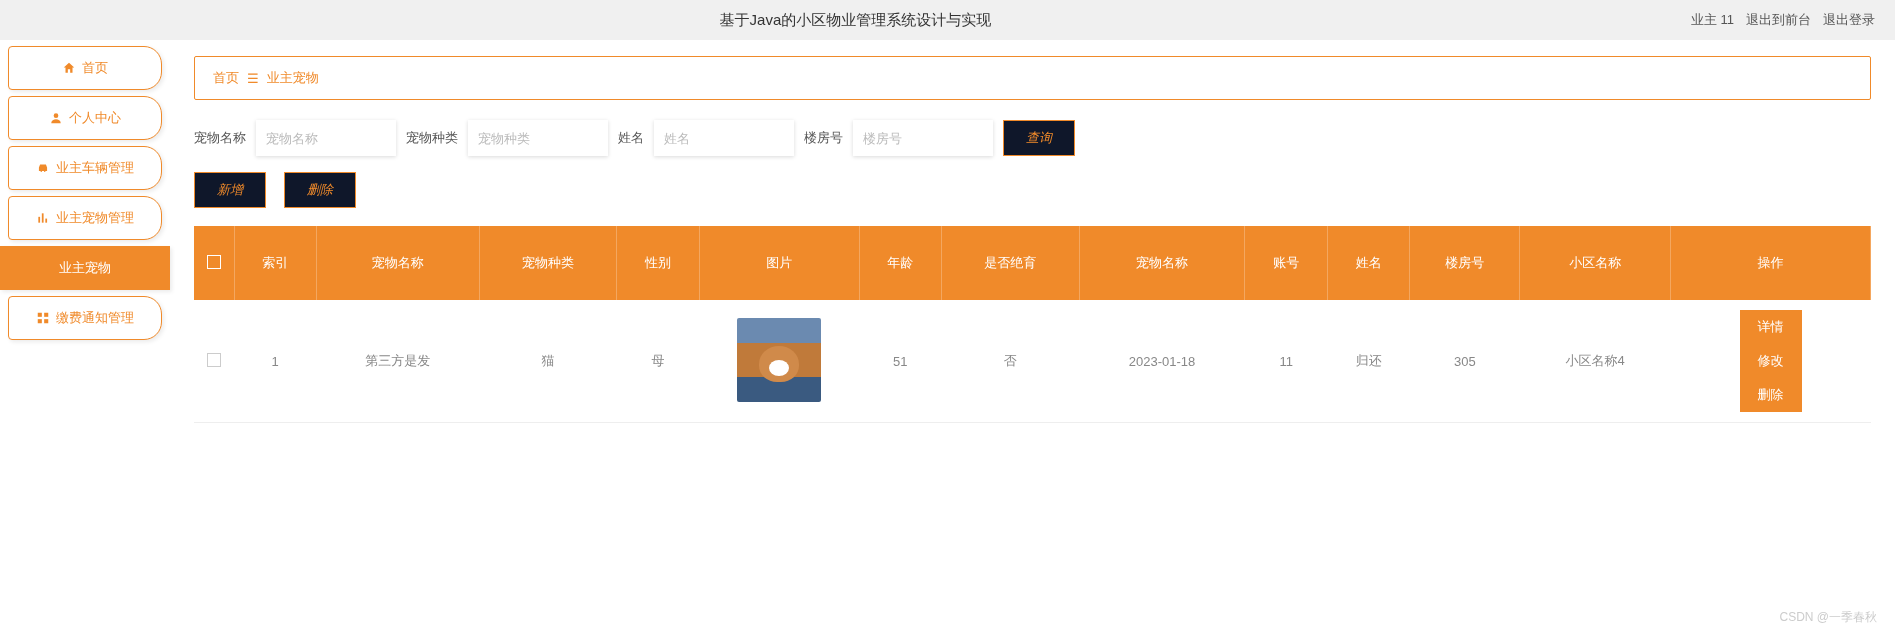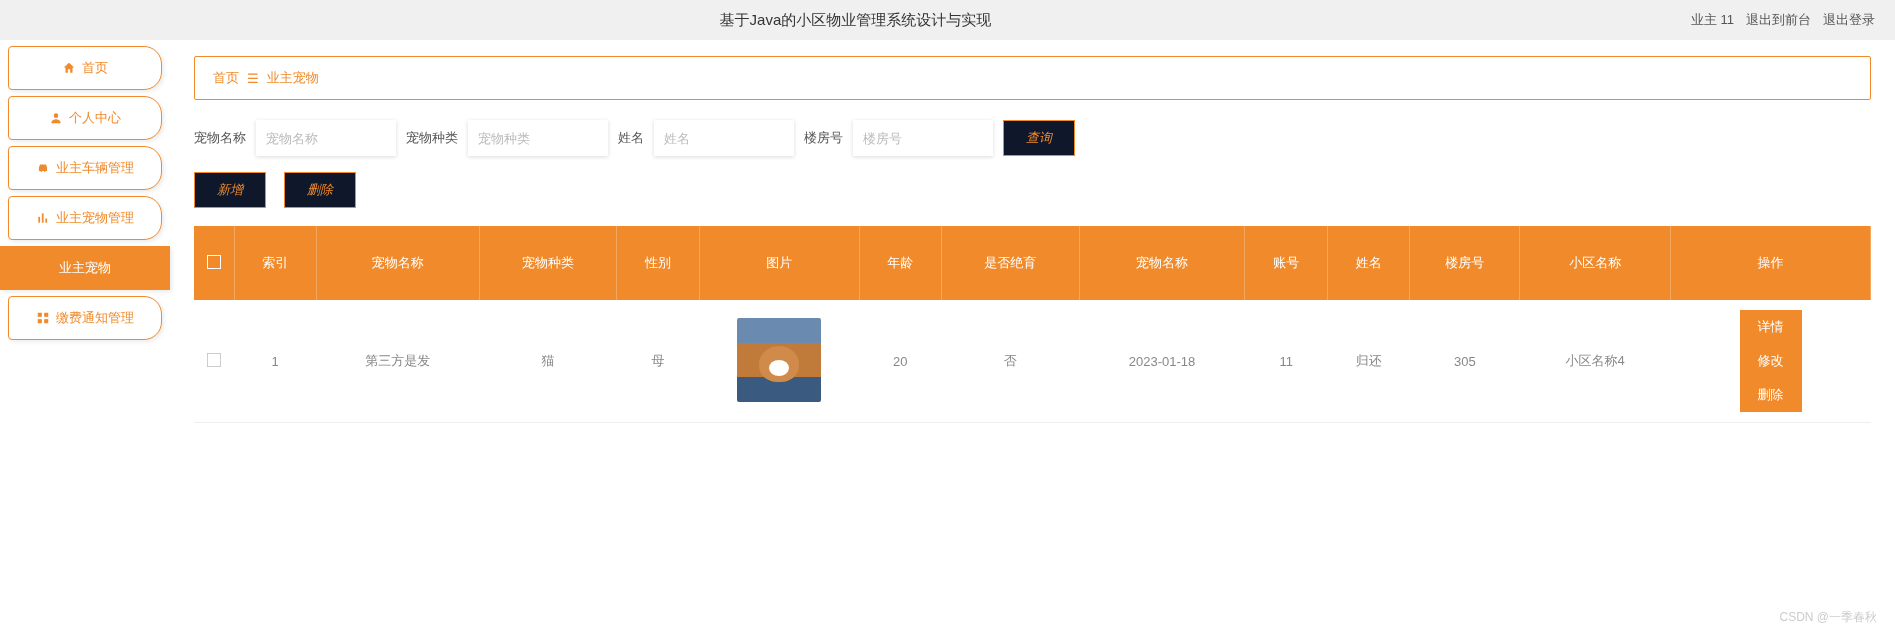--- a/index.html
+++ b/index.html
@@ -145,21 +145,21 @@
         </tr>
       </thead>
       <tbody>
         <tr>
           <td><span class="chk"></span></td>
           <td>1</td>
           <td>第三方是发</td>
           <td>猫</td>
           <td>母</td>
           <td><span class="pet-img"></span></td>
-          <td>20</td>
+          <td>51</td>
           <td>否</td>
           <td>2023-01-18</td>
           <td>11</td>
           <td>归还</td>
           <td>305</td>
           <td>小区名称4</td>
           <td>
             <button class="op-btn">详情</button>
             <button class="op-btn">修改</button>
             <button class="op-btn">删除</button>

